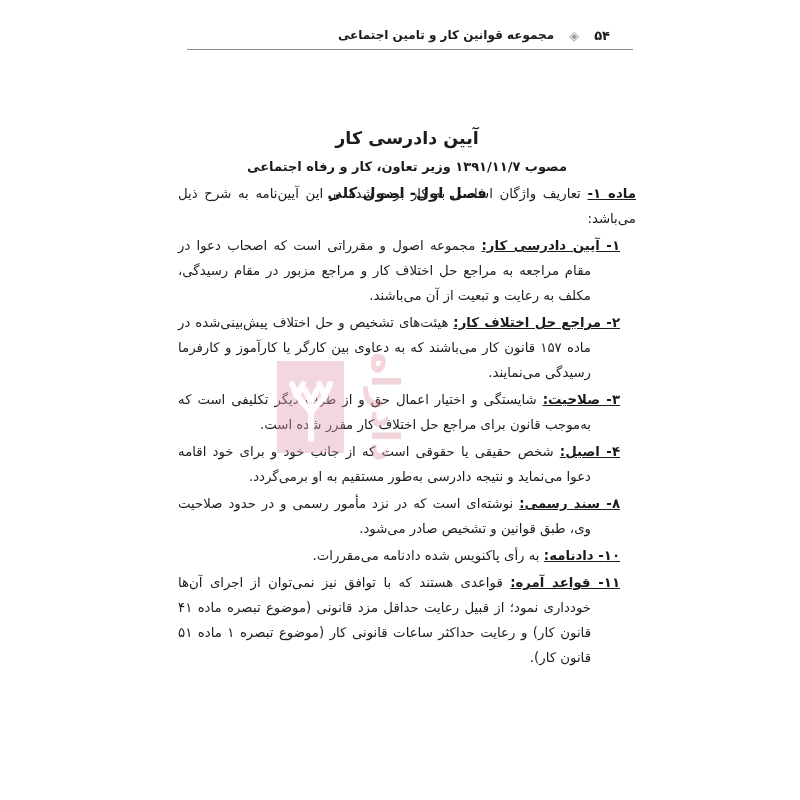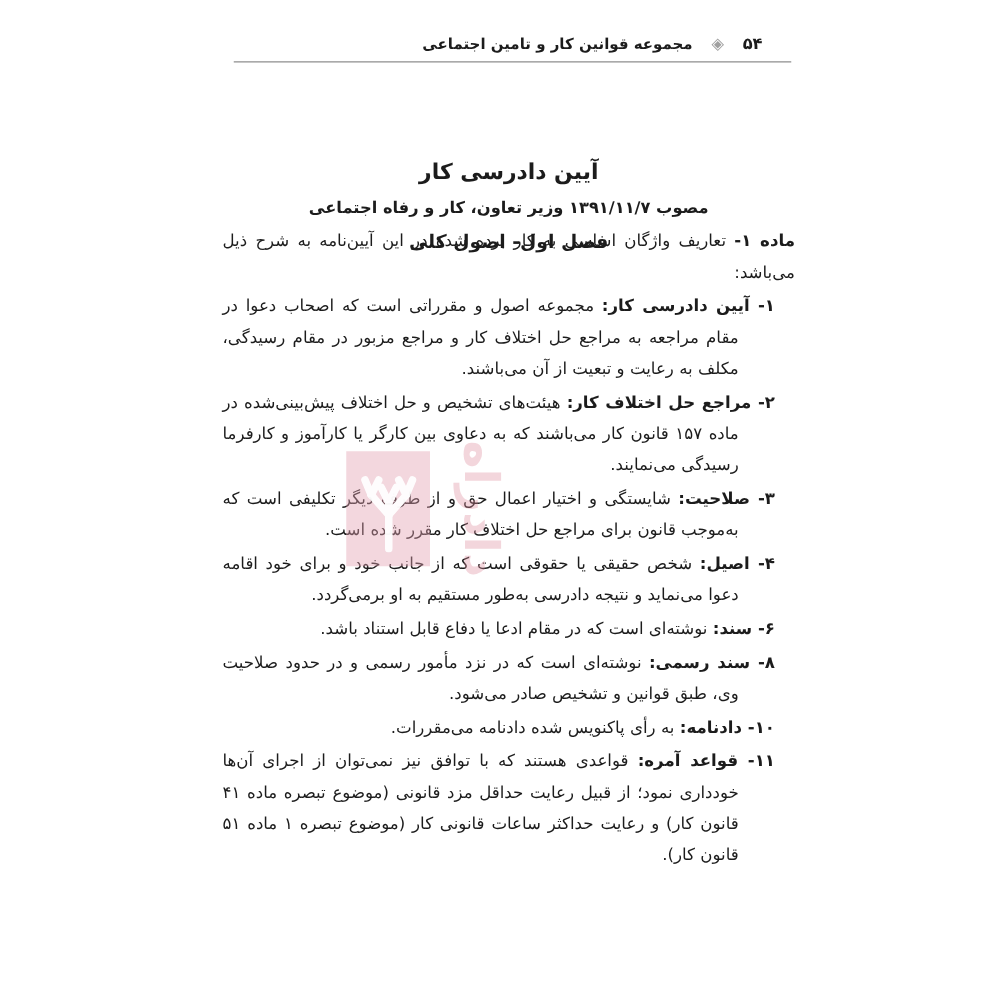--- a/index.html
+++ b/index.html
@@ -92,20 +92,21 @@
     text-align: justify;
     font-size: 13.3px;
     line-height: 25px;
     z-index: 1;
   }
   .para {
     margin: 0 0 2px 0;
   }
   .para b {
     font-weight: bold;
+    text-decoration: underline;
   }
   .para.item {
     padding-right: 45px;
     text-indent: -29px; 
   }
   .para.made {
     padding-right: 0;
     text-indent: 0;
   }
 
@@ -168,21 +169,20 @@
     <div class="doc-subtitle">مصوب ۱۳۹۱/۱۱/۷ وزیر تعاون، کار و رفاه اجتماعی</div>
     <div class="doc-chapter">فصل اول- اصول کلی</div>
   </div>
 
   <div class="body-text" id="body-text">
       <p class="para made"><b>ماده ۱-</b><span> تعاریف واژگان اساسی به کار برده شده در این آیین‌نامه به شرح ذیل می‌باشد:</span></p>
       <p class="para item"><b>۱- آیین دادرسی کار:</b><span> مجموعه اصول و مقرراتی است که اصحاب دعوا در مقام مراجعه به مراجع حل اختلاف کار و مراجع مزبور در مقام رسیدگی، مکلف به رعایت و تبعیت از آن می‌باشند.</span></p>
       <p class="para item"><b>۲- مراجع حل اختلاف کار:</b><span> هیئت‌های تشخیص و حل اختلاف پیش‌بینی‌شده در ماده ۱۵۷ قانون کار می‌باشند که به دعاوی بین کارگر یا کارآموز و کارفرما رسیدگی می‌نمایند.</span></p>
       <p class="para item"><b>۳- صلاحیت:</b><span> شایستگی و اختیار اعمال حق و از طرف دیگر تکلیفی است که به‌موجب قانون برای مراجع حل اختلاف کار مقرر شده است.</span></p>
       <p class="para item"><b>۴- اصیل:</b><span> شخص حقیقی یا حقوقی است که از جانب خود و برای خود اقامه دعوا می‌نماید و نتیجه دادرسی به‌طور مستقیم به او برمی‌گردد.</span></p>
-      <p class="para item"><b>۶- سند:</b><span> نوشته‌ای است که در مقام ادعا یا دفاع قابل استناد باشد.</span></p>
       <p class="para item"><b>۸- سند رسمی:</b><span> نوشته‌ای است که در نزد مأمور رسمی و در حدود صلاحیت وی، طبق قوانین و تشخیص صادر می‌شود.</span></p>
       <p class="para item"><b>۱۰- دادنامه:</b><span> به رأی پاکنویس شده دادنامه می‌مقررات.</span></p>
       <p class="para item"><b>۱۱- قواعد آمره:</b><span> قواعدی هستند که با توافق نیز نمی‌توان از اجرای آن‌ها خودداری نمود؛ از قبیل رعایت حداقل مزد قانونی (موضوع تبصره ماده ۴۱ قانون کار) و رعایت حداکثر ساعات قانونی کار (موضوع تبصره ۱ ماده ۵۱ قانون کار).</span></p>
     </div>
 
   <div class="watermark">
     <div class="wm-square">
       <svg width="46" height="70" viewBox="0 0 46 70">
         <g stroke="#ffffff" stroke-width="6" stroke-linecap="round" fill="none">
           <path d="M23 67 L23 30"></path>

